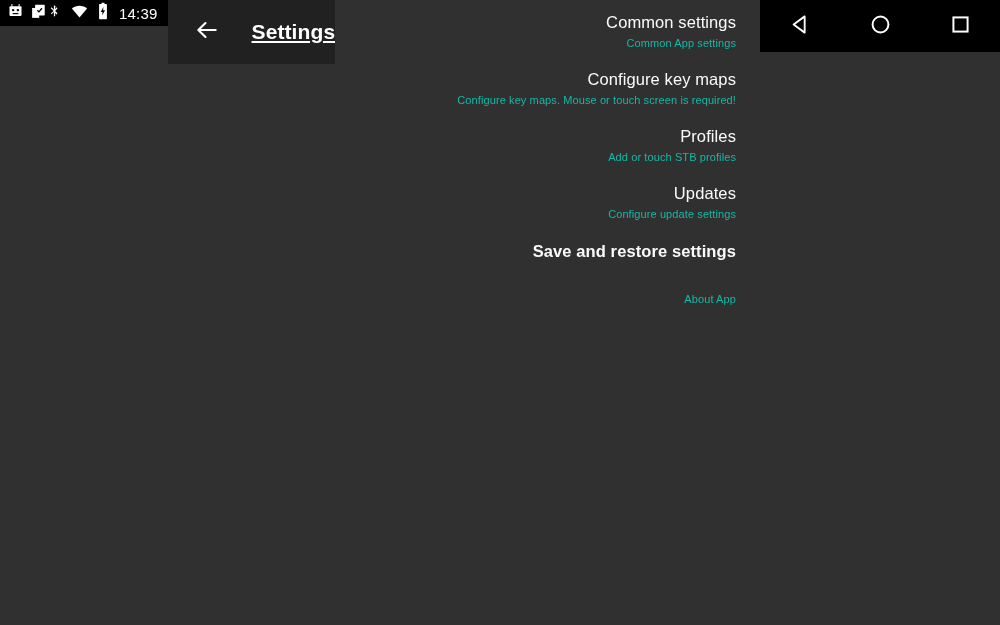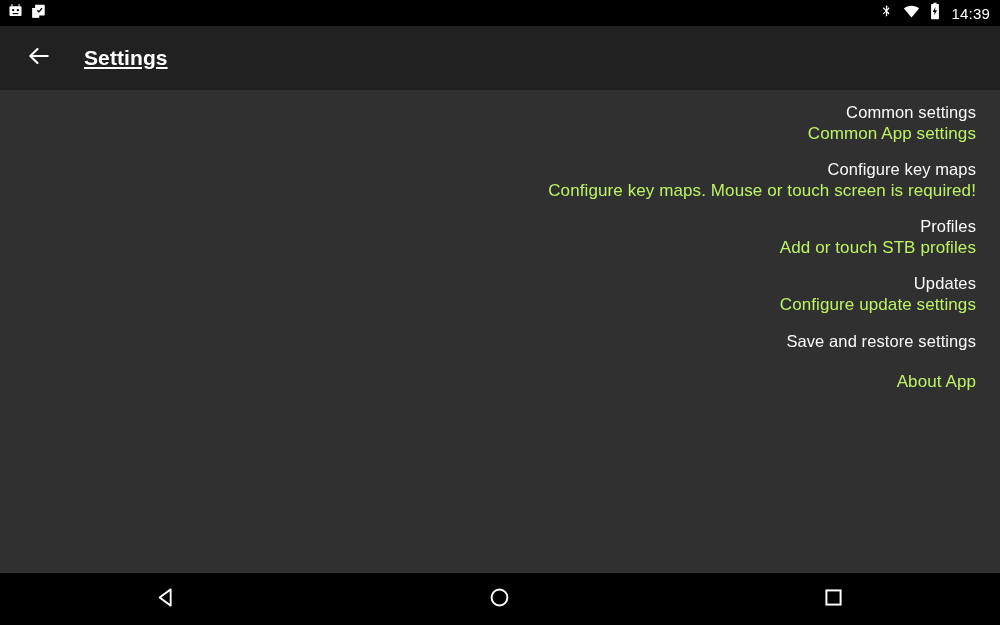--- a/index.html
+++ b/index.html
@@ -6,21 +6,21 @@
   html, body {
     width:1000px; height:625px;
     background:#000;
     font-family:"Liberation Sans", sans-serif;
     overflow:hidden;
   }
   #screen {
     position:relative;
     width:1000px; height:625px;
     background:#303030;
-    display:flex; flex-direction:column;
+    display:flex; flex-direction:row;
   }
 
   
   .status-bar {
     height:26px; flex:0 0 26px;
     background:#000000;
     display:flex; align-items:center;
     padding:0 10px 0 7px;
     color:#ffffff;
   }
@@ -63,27 +63,27 @@
     cursor:pointer;
     text-align:right;
   }
   .pref-title {
     font-size:16.5px;
     color:#fafafa;
     line-height:22px;
     letter-spacing:0.1px;
   }
   .pref-summary {
-    font-size:17px;
-    color:#bef264;
+    font-size:11px;
+    color:#14b8a6;
     line-height:19px;
     letter-spacing:0.1px;
     margin-top:1px;
   }
-  .pref-item.no-summary { margin-bottom:19px; }
+  .pref-item.no-summary { margin-bottom:27px;font-weight:bold; }
   .pref-item.no-summary .pref-title { line-height:24px; }
 
   
   .nav-bar {
     height:52px; flex:0 0 52px;
     background:#000000;
     display:flex; align-items:center; justify-content:space-around;
   }
   .nav-btn {
     width:80px; height:52px;

